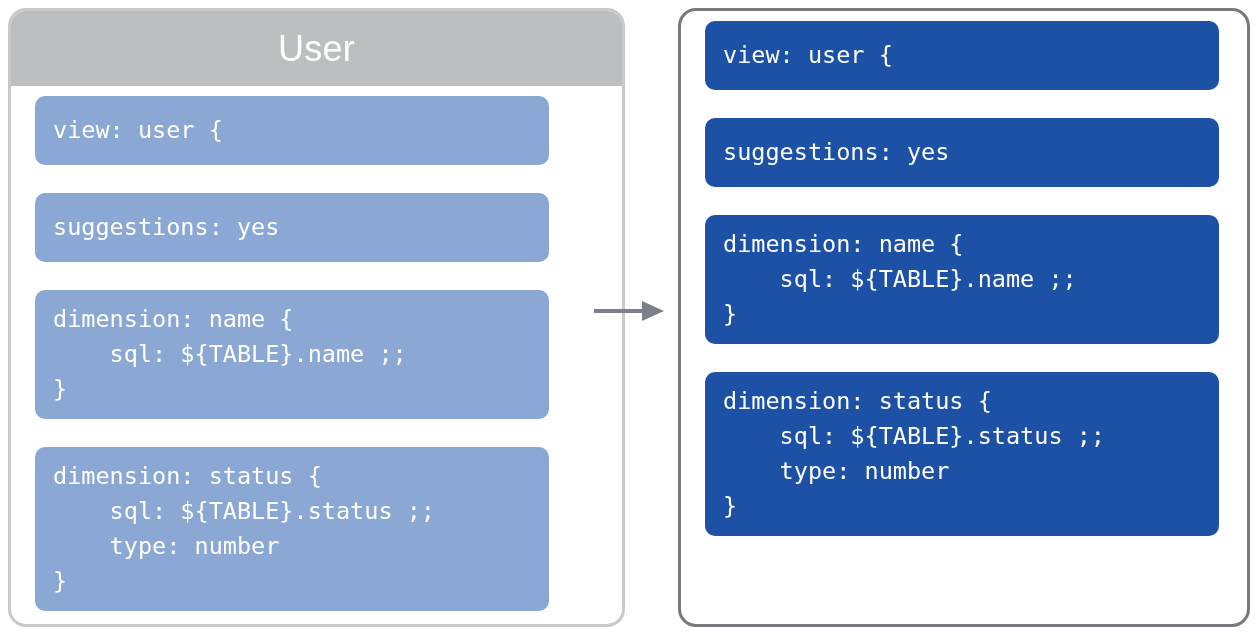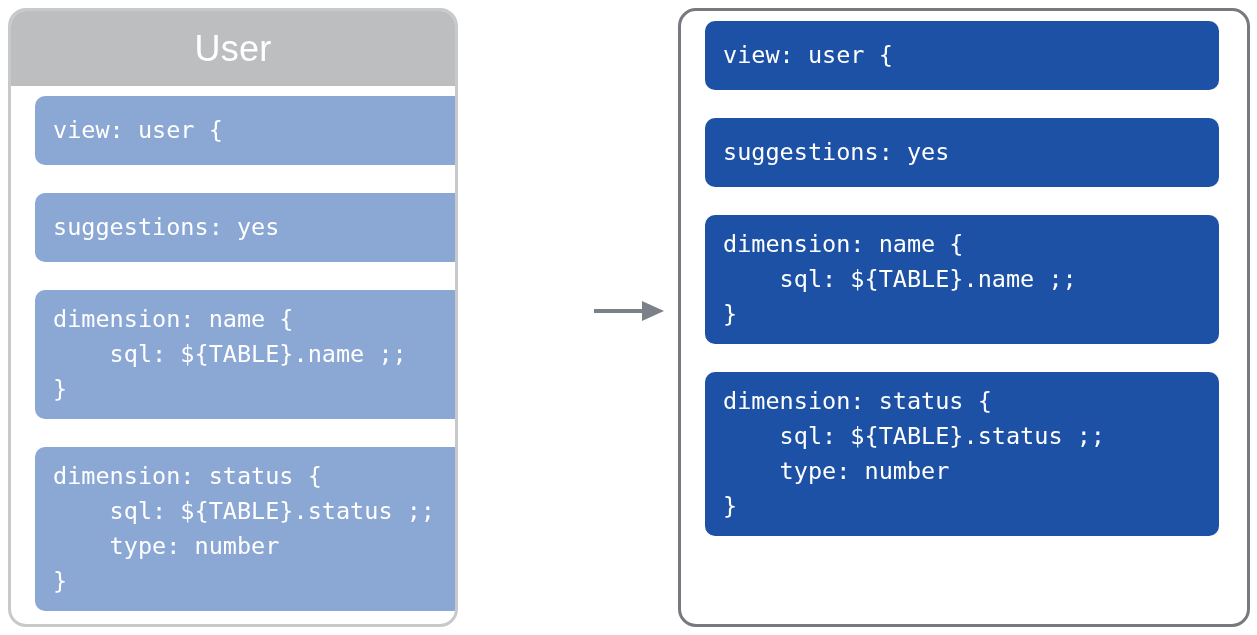--- a/index.html
+++ b/index.html
@@ -25,21 +25,21 @@
     position: absolute;
     box-sizing: border-box;
     border-radius: 18px;
     background: #ffffff;
     overflow: hidden;
   }
 
   .panel-source {
     left: 8px;
     top: 8px;
-    width: 450px;
+    width: 617px;
     height: 619px;
     border: 3px solid #c7c9cb;
   }
 
   .panel-copy {
     left: 678px;
     top: 8px;
     width: 572px;
     height: 619px;
     border: 3px solid #76797e;

